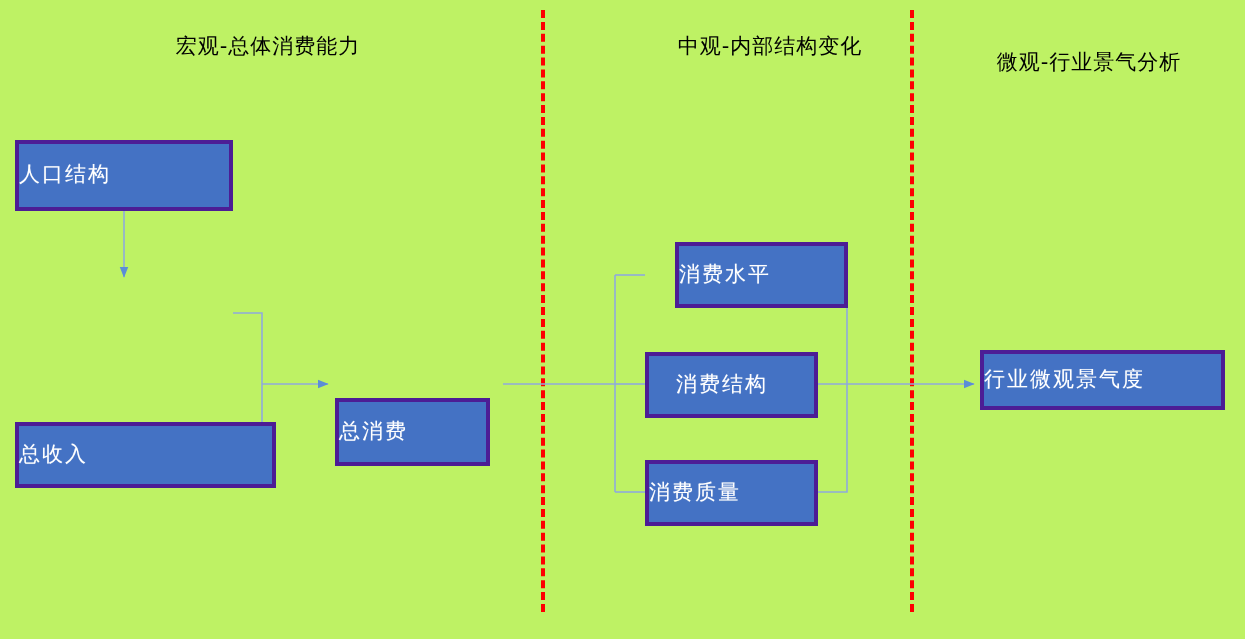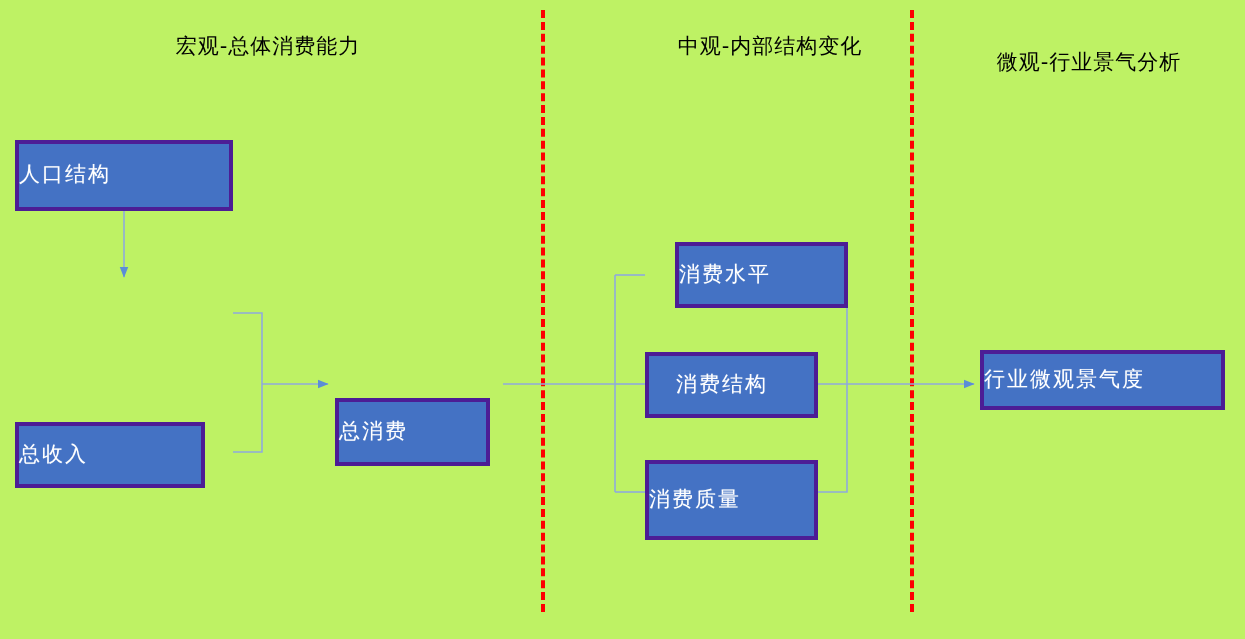--- a/index.html
+++ b/index.html
@@ -118,37 +118,37 @@
     <g>
       <line x1="818" y1="384" x2="974" y2="384" stroke="#8FAADC" stroke-width="1.6" marker-end="url(#arrowhead)"></line>
     </g>
   </svg>
 
   <div class="node-box" style="left:15px; top:140px; width:218px; height:71px;">
     <span class="node-label">人口结构</span>
   </div>
 
 
-  <div class="node-box" style="left:15px; top:422px; width:190px; height:66px;">
+  <div class="node-box" style="left:15px; top:422px; width:261px; height:66px;">
     <span class="node-label">总收入</span>
   </div>
 
   <div class="node-box" style="left:335px; top:350px; width:155px; height:68px;margin-top:48px;">
     <span class="node-label">总消费</span>
   </div>
 
   <div class="node-box" style="left:645px; top:242px; width:173px; height:66px;margin-left:30px;">
     <span class="node-label">消费水平</span>
   </div>
 
   <div class="node-box" style="left:645px; top:352px; width:173px; height:66px;padding-left:27px;">
     <span class="node-label">消费结构</span>
   </div>
 
-  <div class="node-box" style="left:645px; top:460px; width:173px; height:80px;">
+  <div class="node-box" style="left:645px; top:460px; width:173px; height:66px;">
     <span class="node-label">消费质量</span>
   </div>
 
   <div class="node-box" style="left:980px; top:350px; width:245px; height:60px;">
     <span class="node-label">行业微观景气度</span>
   </div>
 
 </div>
 
 </body></html>

